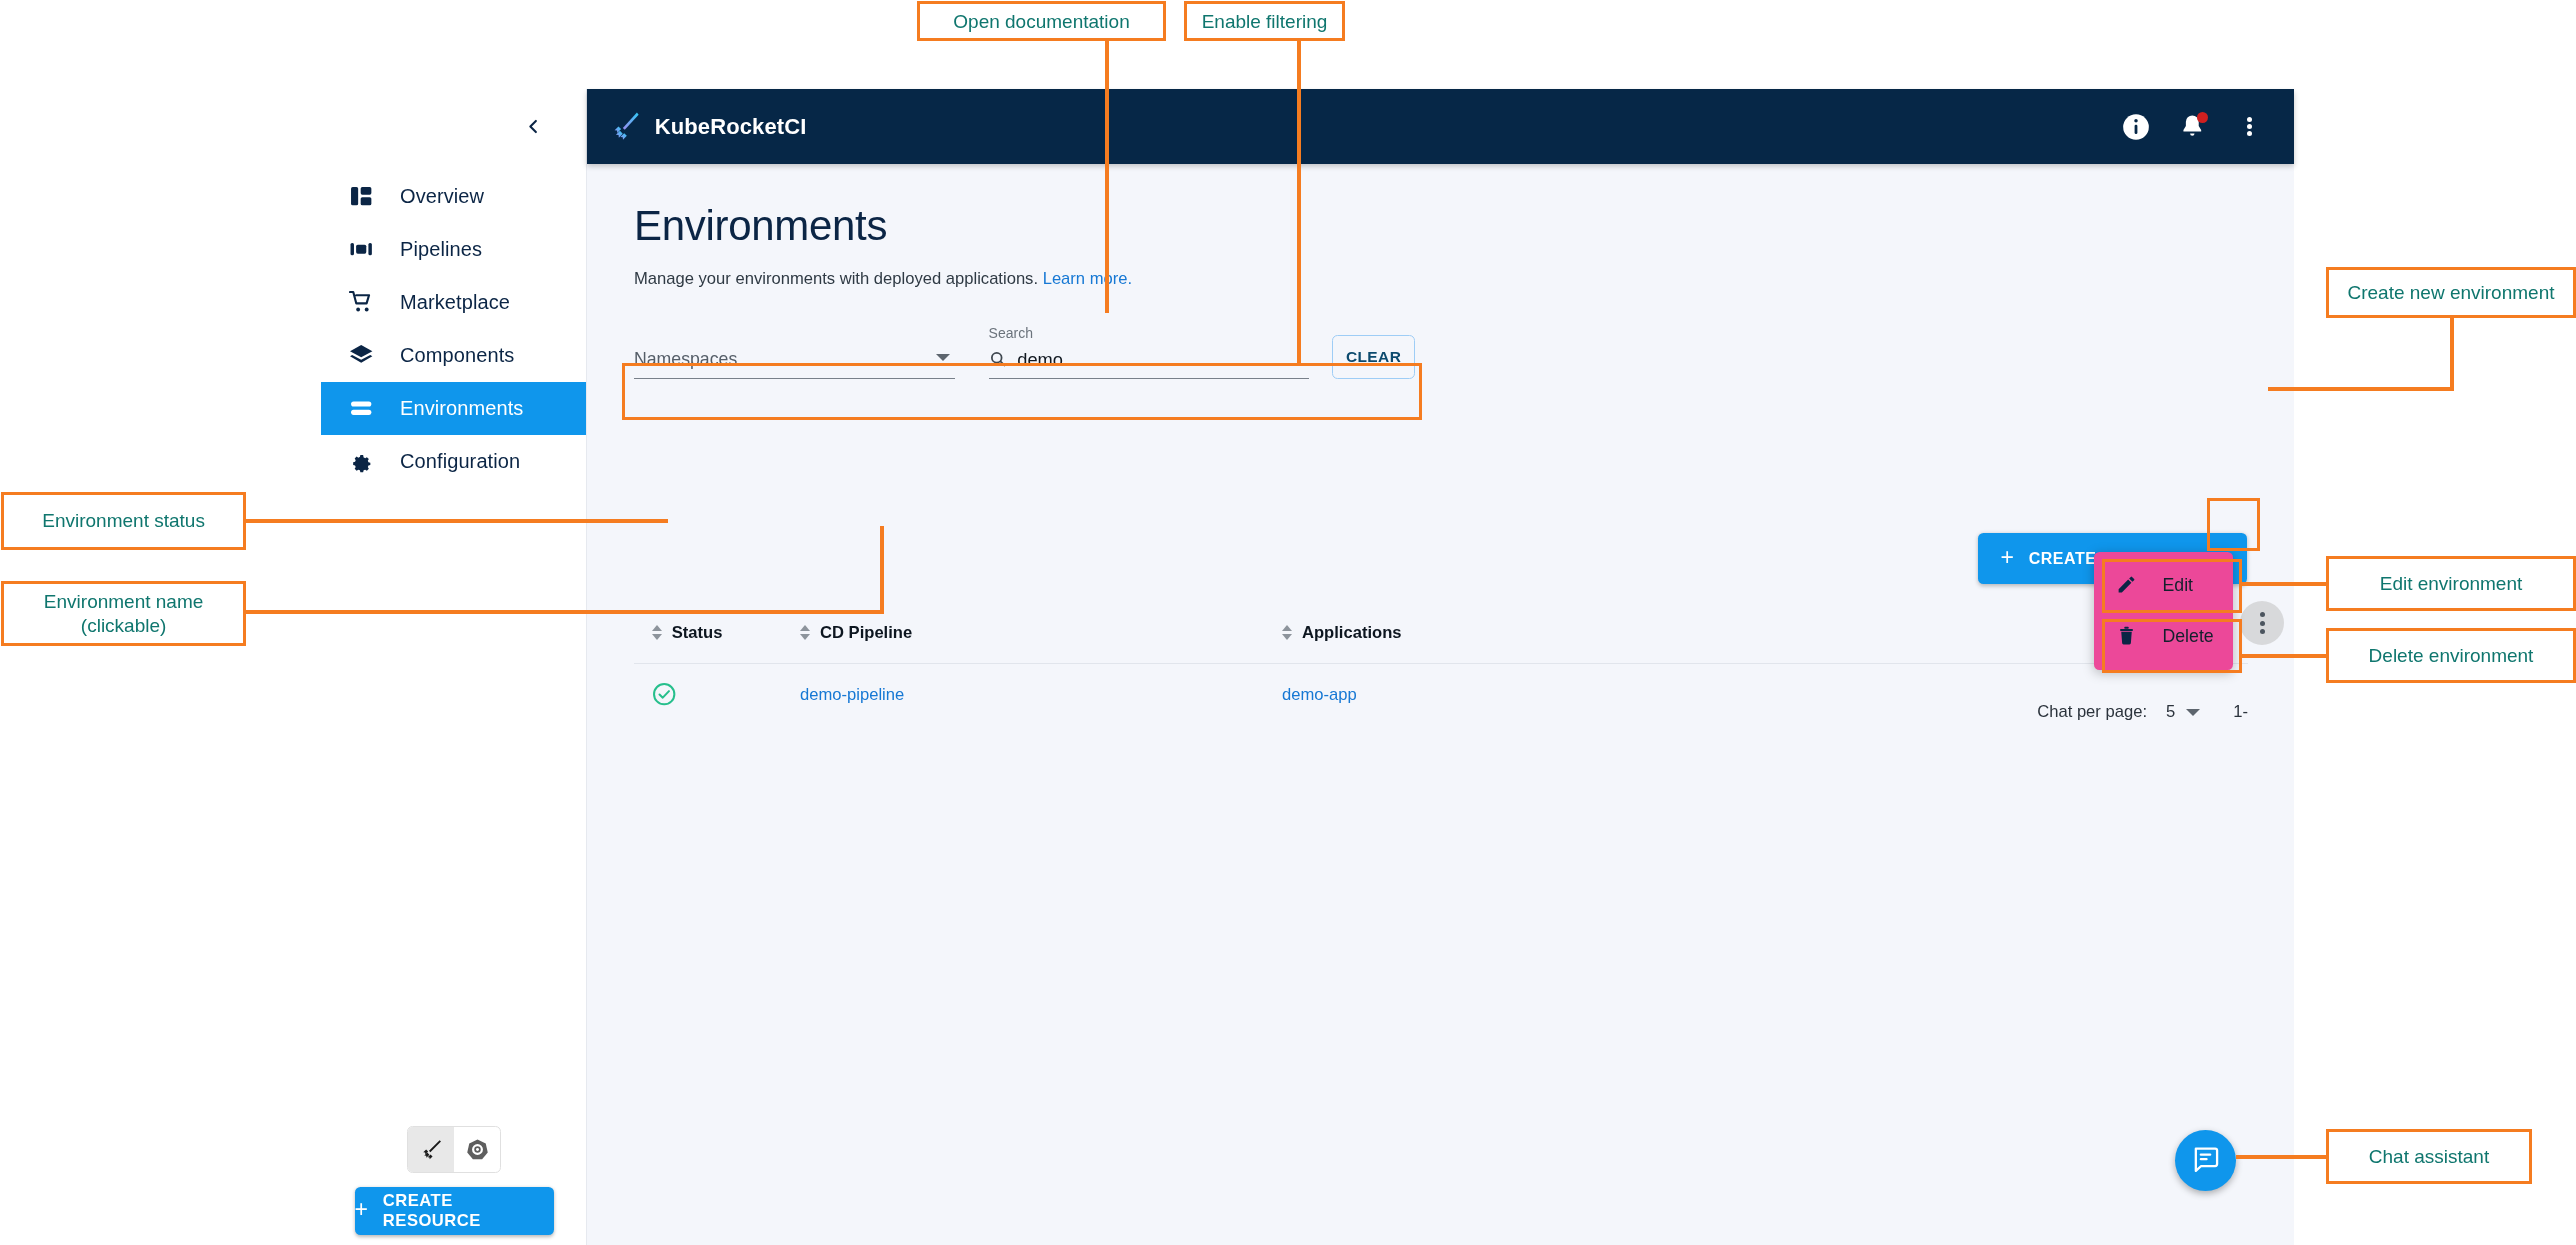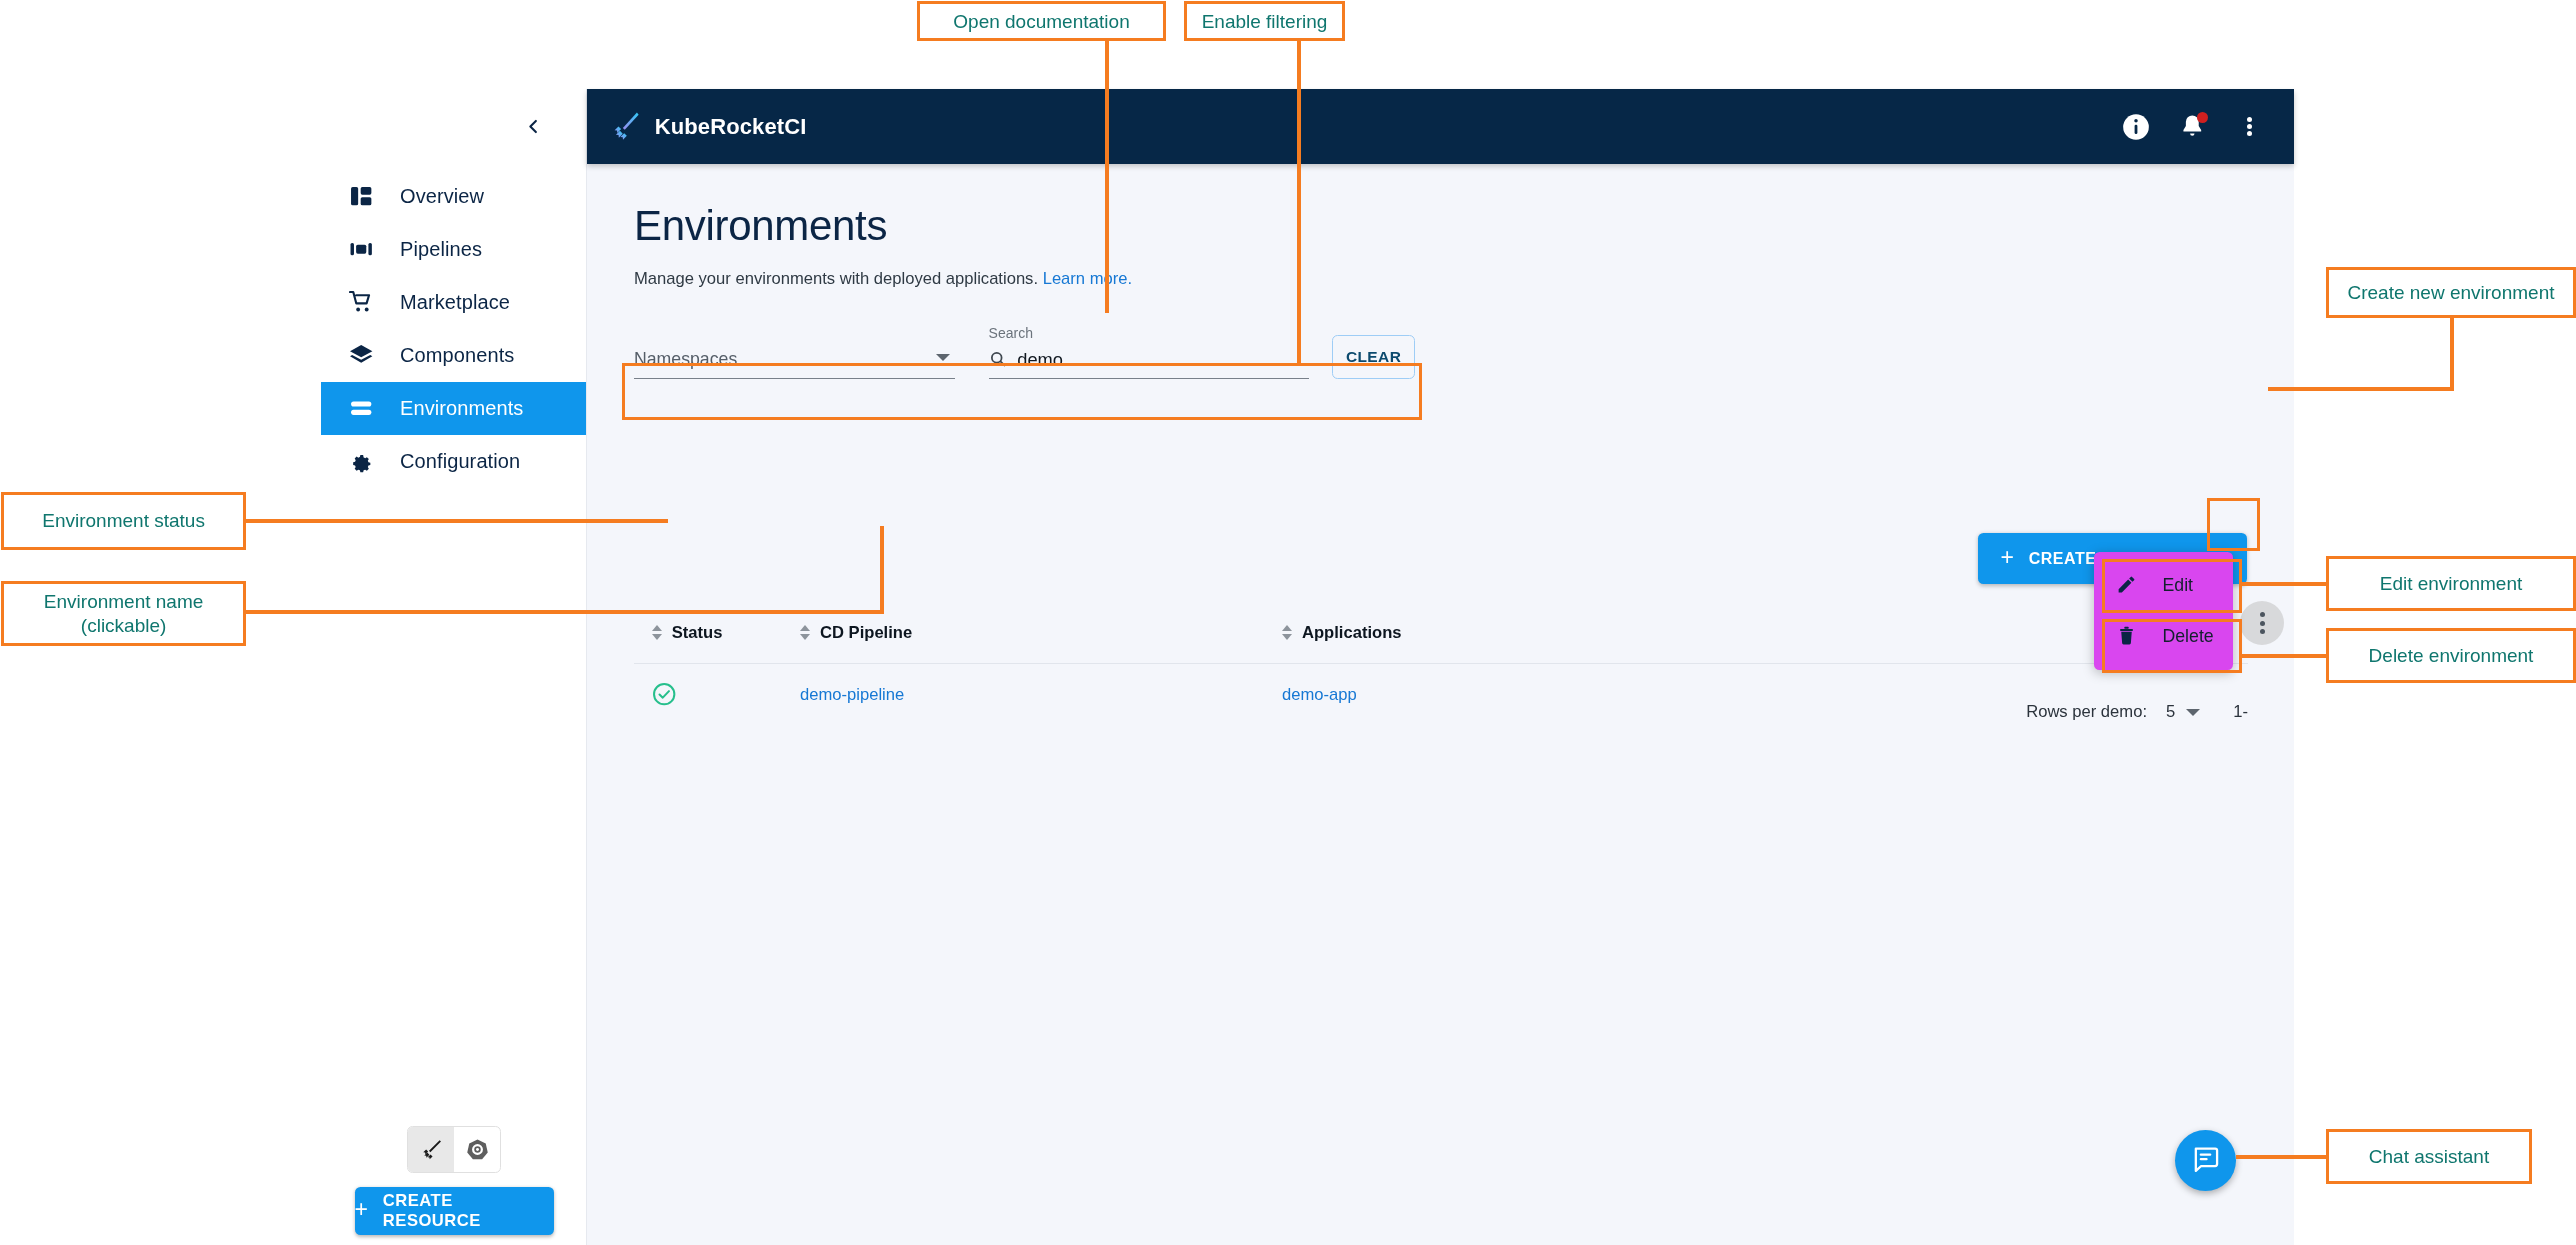--- a/index.html
+++ b/index.html
@@ -135,21 +135,21 @@
     display: flex; align-items: center; justify-content: flex-end; gap: 33px;
     font-size: 16.6px; color: #2b333c;
   }
   .rpp { display: flex; align-items: center; gap: 19px; }
   .rpp-val { display: flex; align-items: center; gap: 11px; }
   .rpp-caret { width: 0; height: 0; border-left: 7.2px solid transparent; border-right: 7.2px solid transparent; border-top: 7.8px solid #5d656e; }
 
   
   .ctx-menu {
     position: absolute; left: 2094px; top: 552px; width: 139px;
-    background: #d946ef; border-radius: 5.5px; box-shadow: 0 2.8px 12.2px rgba(0,0,0,.26); padding: 7.8px 0; z-index: 40;
+    background: #ec4899; border-radius: 5.5px; box-shadow: 0 2.8px 12.2px rgba(0,0,0,.26); padding: 7.8px 0; z-index: 40;
   }
   .ctx-item { display: flex; align-items: center; height: 51px; padding-left: 22px; gap: 25.5px; cursor: pointer; }
   .ctx-item svg { width: 21px; height: 21px; fill: #0b2545; }
   .ctx-label { font-size: 17.7px; color: #13202d; }
 
   .chat-fab {
     position: absolute; left: 2175px; top: 1130px; width: 61px; height: 61px; border-radius: 50%;
     background: #0f96ec; display: flex; align-items: center; justify-content: center;
     box-shadow: 0 2.8px 7.8px rgba(0,0,0,.3); cursor: pointer; z-index: 20;
   }
@@ -387,21 +387,21 @@
       <div class="kebab-cell">
         <div class="row-kebab">
           <span></span>
             <span></span>
             <span></span>
         </div>
       </div>
 
       <div class="pagination">
         <div class="rpp">
-          <span>Rows per demo:</span>
+          <span>Chat per page:</span>
           <span class="rpp-val">
             <span>5</span>
             <span class="rpp-caret"></span>
           </span>
         </div>
         <span>1-</span>
       </div>
     </div>
   </div>
 

